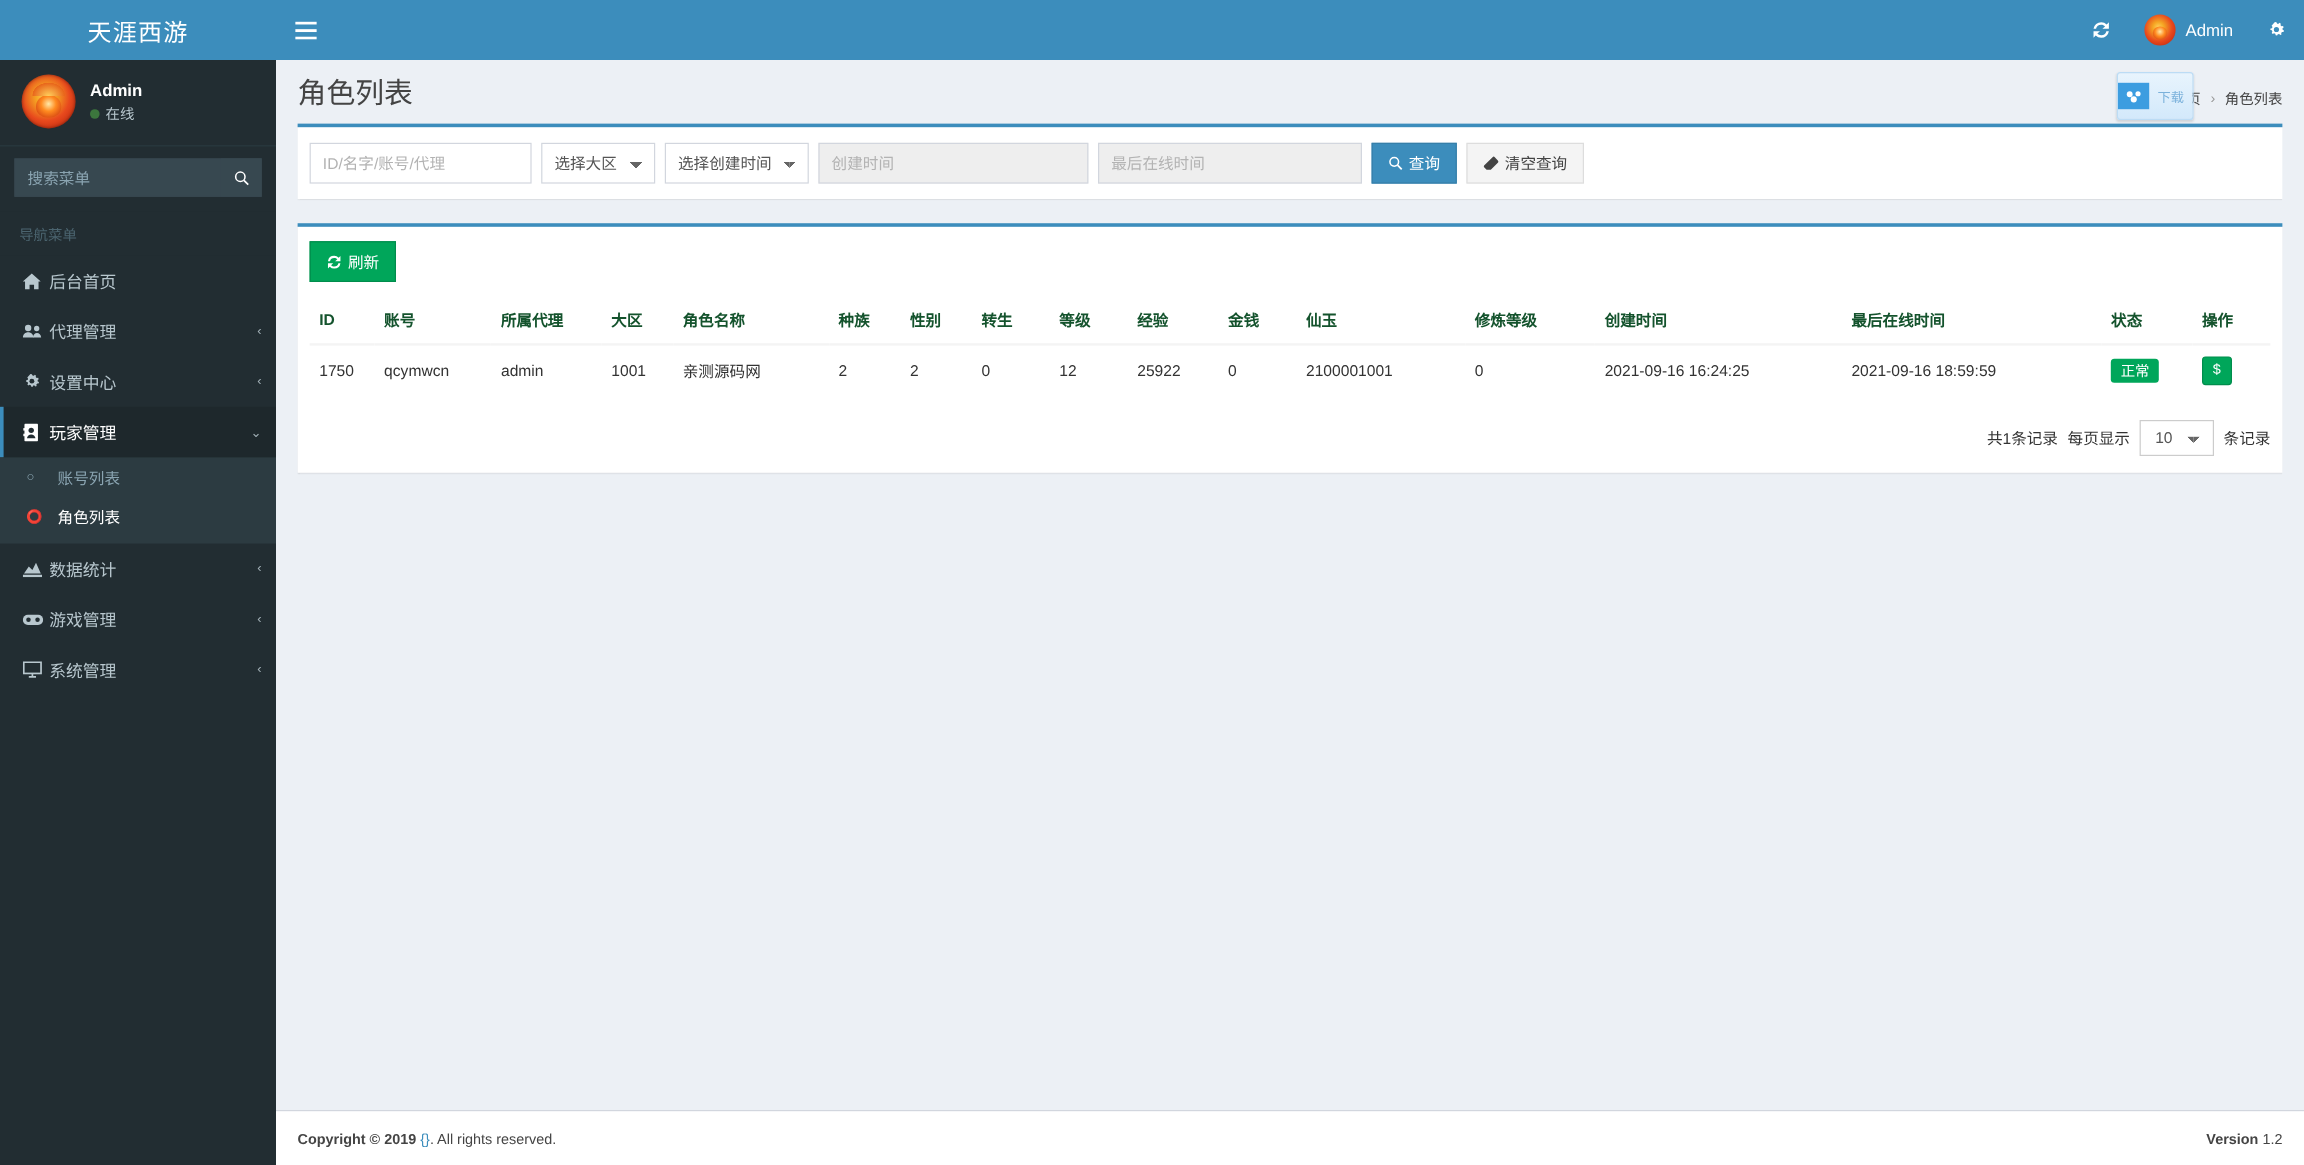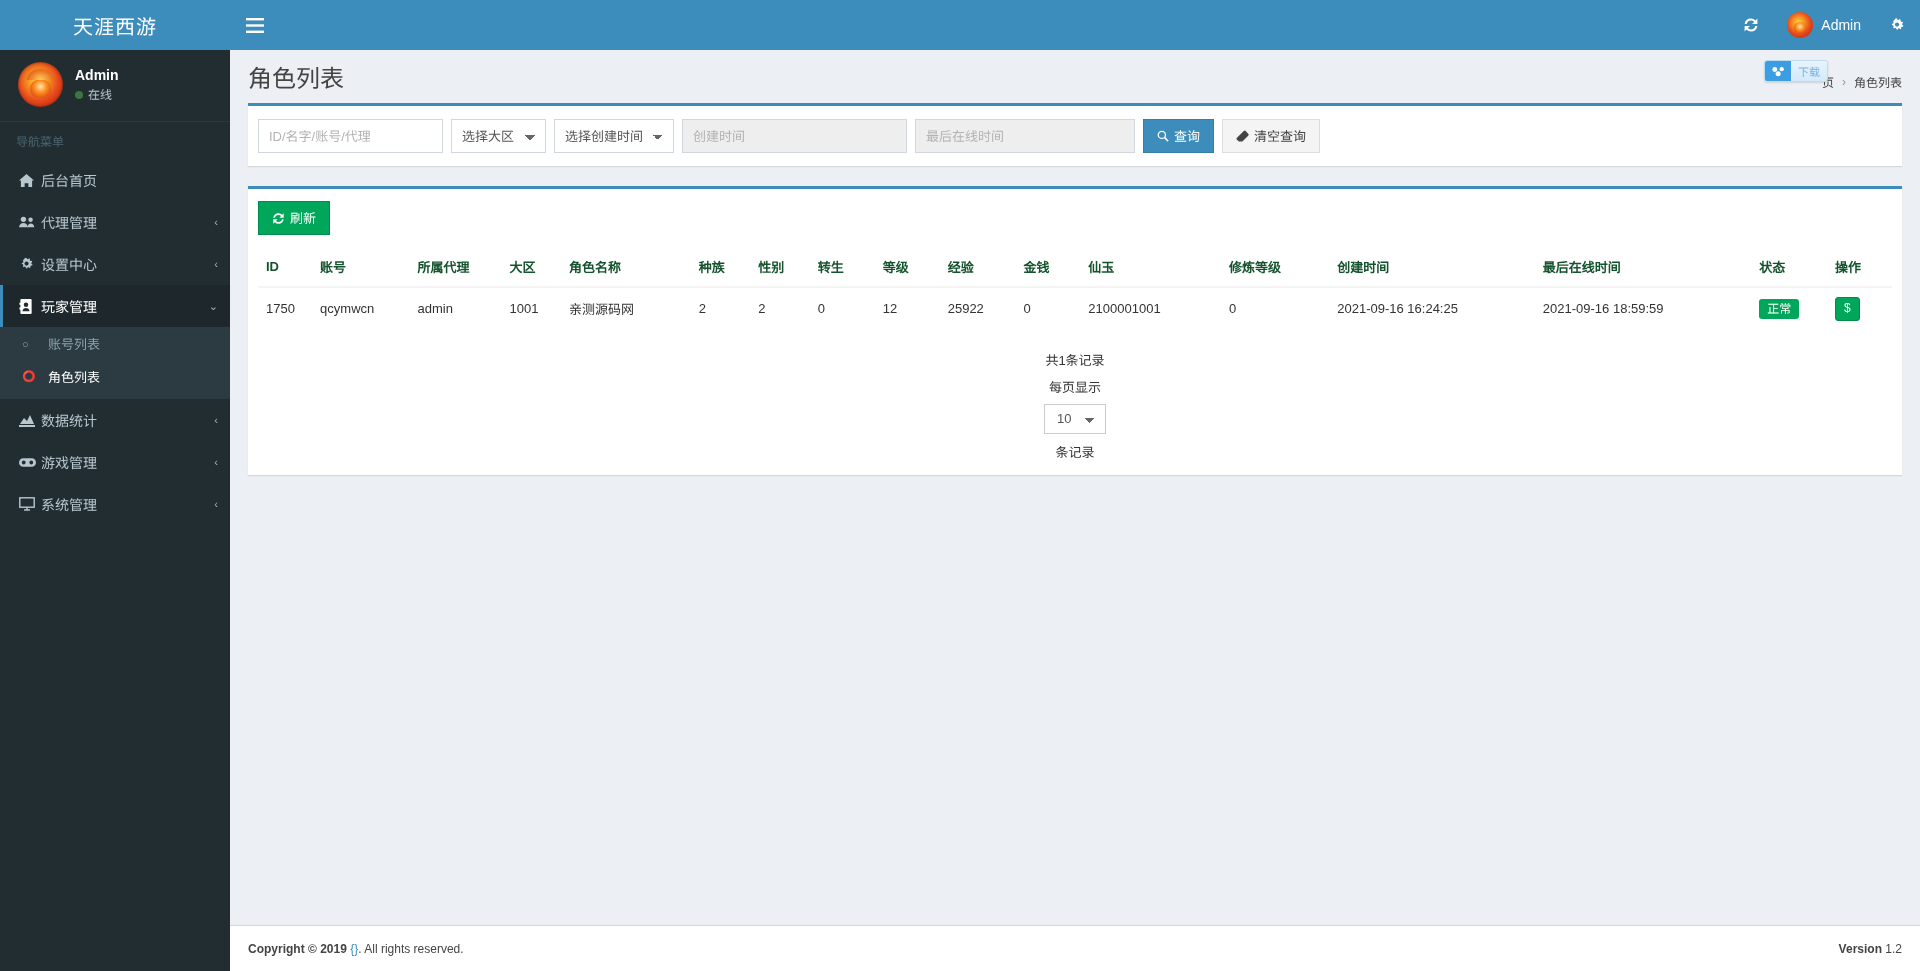--- a/index.html
+++ b/index.html
@@ -174,21 +174,21 @@
     display: flex; align-items: center; gap: 8px;
     font-size: 12px; color: #444; padding-top: 6px;
   }
   .bc-sep { color: #999; }
   .bc-current { color: #444; }
 
   
   .cloud-badge {
     position: absolute;
     right: 92px; top: 10px;
-    height: 22px;
+    height: 40px;
     display: flex; align-items: center;
     background: linear-gradient(#e8f4fd, #d3e9fb);
     border: 1px solid #bcdcf5;
     border-radius: 3px;
     overflow: hidden;
     box-shadow: 0 1px 2px rgba(0,0,0,.12);
   }
   .cloud-badge .cb-icon {
     width: 26px; height: 22px;
     background: #3c9de0;
@@ -284,21 +284,21 @@
   }
   .btn-xs-success {
     background: #00a65a; border: 1px solid #008d4c; color: #fff;
     font-size: 12px; padding: 3px 8px; border-radius: 3px;
     cursor: pointer; font-family: inherit; line-height: 1.3;
   }
   .table-footer {
     display: flex; align-items: center; justify-content: flex-end;
     gap: 8px;
     padding: 12px 10px 14px 10px;
-    font-size: 13px; color: #333; flex-direction: column;
+    font-size: 13px; color: #333;
   }
   .page-size-select {
     height: 30px; width: 62px;
     border: 1px solid #ccc;
     font-size: 13px; font-family: inherit;
     color: #555; background: #fff;
     -webkit-appearance: none; appearance: none;
     background-image:
       linear-gradient(45deg, transparent 50%, #666 50%),
       linear-gradient(135deg, #666 50%, transparent 50%);
@@ -337,20 +337,29 @@
       <div class="avatar-img"></div>
       <div class="user-meta">
         <div class="user-name">Admin</div>
         <div class="user-status">
           <span class="dot-online"></span>
           <span>在线</span>
         </div>
       </div>
     </div>
 
+    <div class="search-wrap">
+      <input class="search-box" type="text" placeholder="搜索菜单" style="">
+      <button class="search-btn">
+        <svg width="13" height="13" viewBox="0 0 16 16" fill="none">
+          <circle cx="6.5" cy="6.5" r="4.8" stroke="#fff" stroke-width="1.6"></circle>
+          <line x1="10.2" y1="10.2" x2="14.6" y2="14.6" stroke="#fff" stroke-width="1.8"></line>
+        </svg>
+      </button>
+    </div>
 
     <div class="nav-header">导航菜单</div>
 
     <ul class="nav">
       <li>
         <a href="#">
           <span class="nav-icon">
             <svg width="15" height="15" viewBox="0 0 16 16" fill="#b8c7ce">
                 <path d="M8 1L0 8h2v7h4v-4h4v4h4V8h2z"></path>
               </svg>

